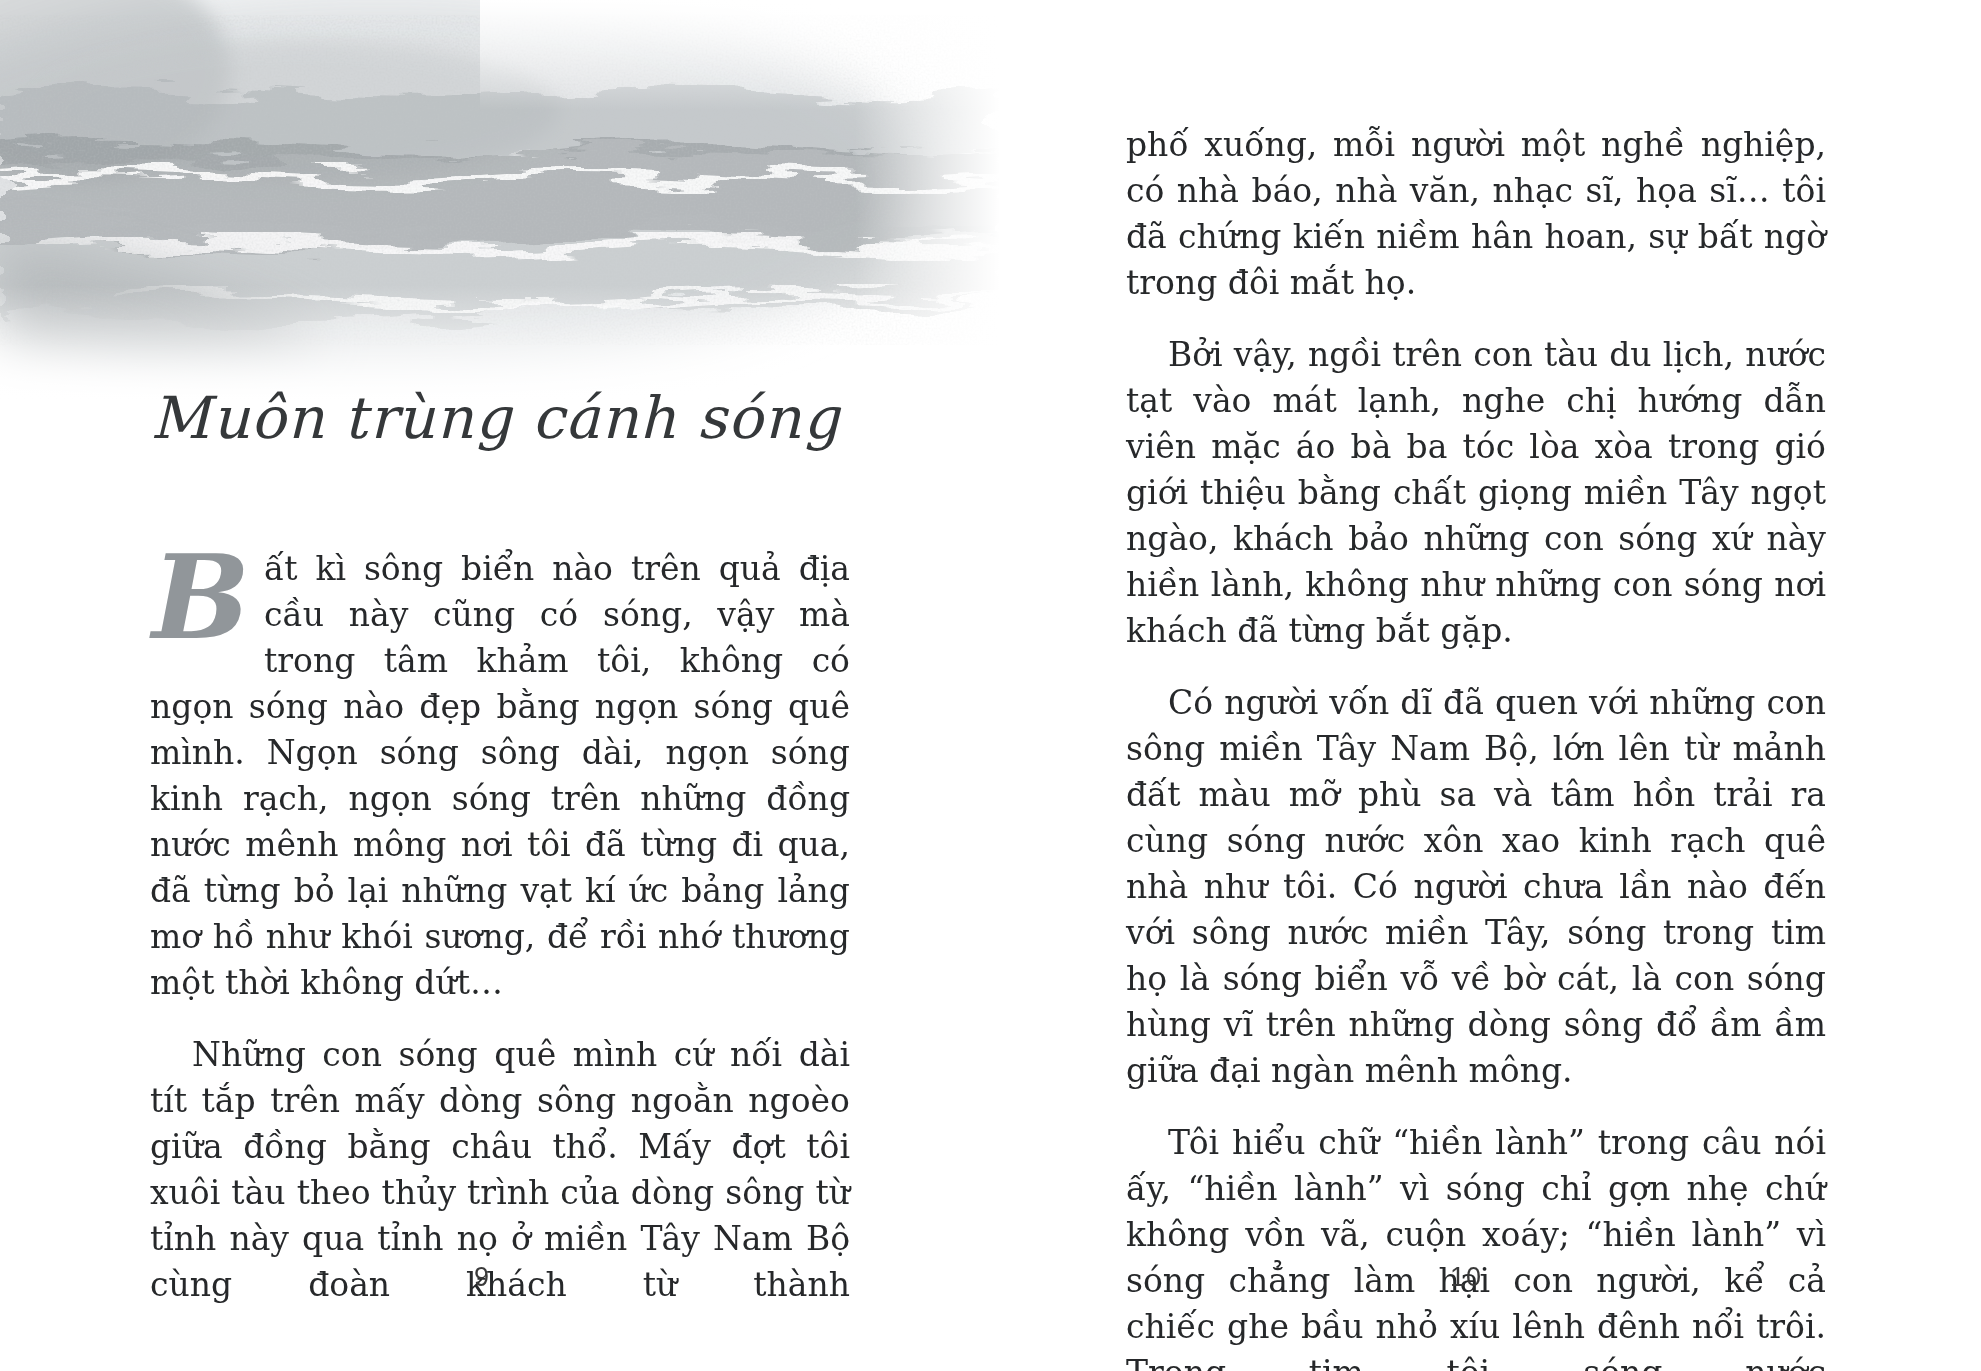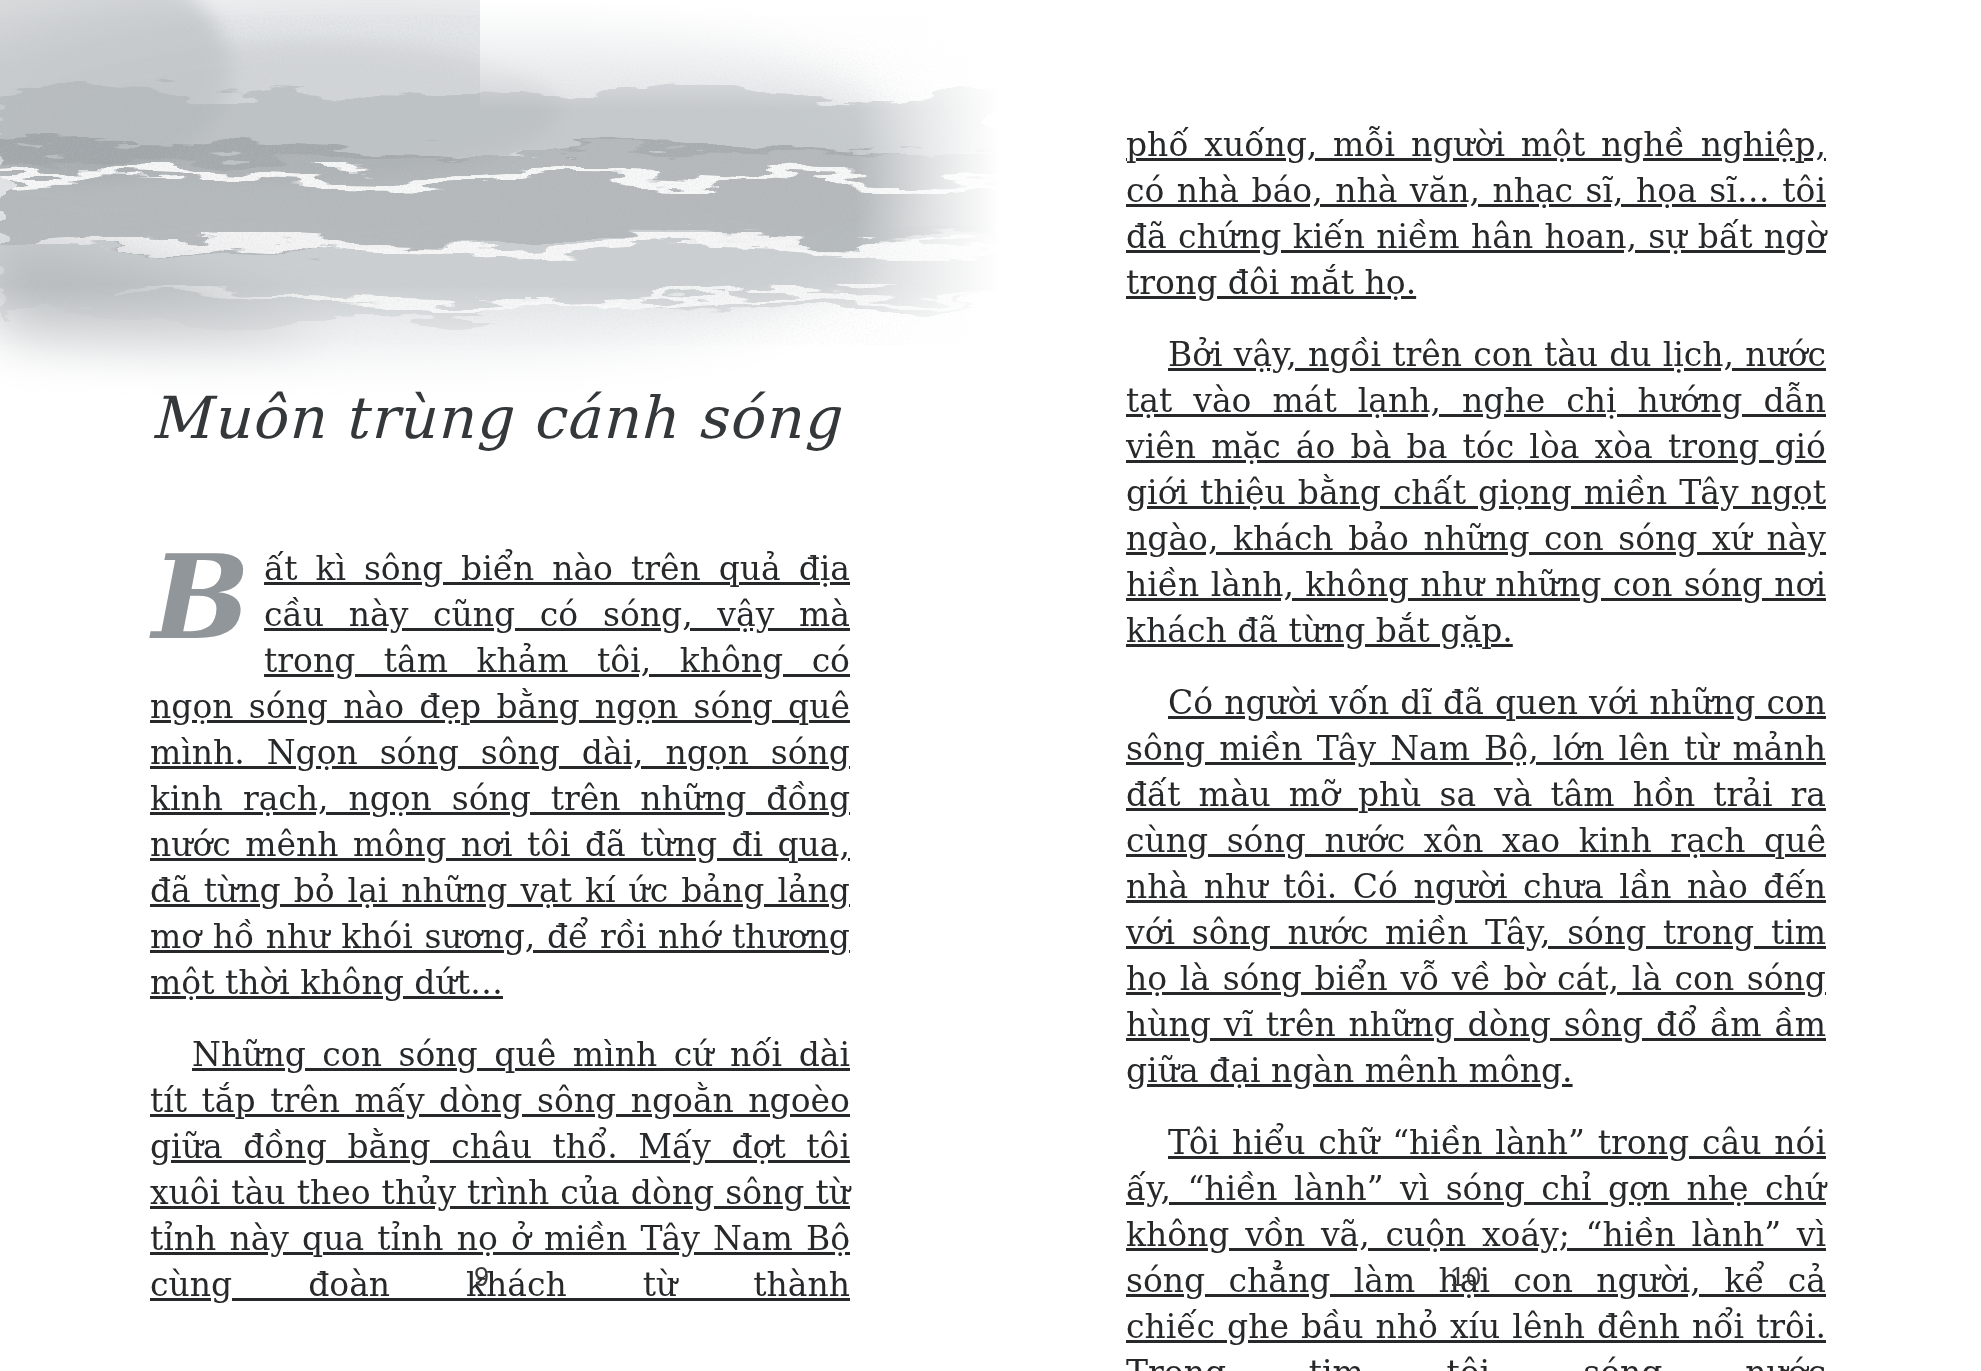--- a/index.html
+++ b/index.html
@@ -19,21 +19,20 @@
     font-size:58px;letter-spacing:1px;color:#35383a;
     transform:skewX(-3deg);
   }
   .bodycol{position:absolute;width:704px;}
   .bodycol.left{top:546px;left:150px;}
   .bodycol.right{top:122px;left:1126px;}
   .para{
     margin:0 4px 26px 0;
     font-size:33px;line-height:46px;color:#26282a;
     text-align:justify;
-    text-decoration:underline;
   }
   .para.indent{text-indent:42px;}
   .para.cont{text-align-last:justify;}
   .dropcap{
     float:left;
     font-family:"DejaVu Serif","Liberation Serif",serif;
     font-style:italic;font-weight:bold;
     font-size:116px;line-height:78px;
     color:#91969a;
     margin:12px 14px 6px 2px;

